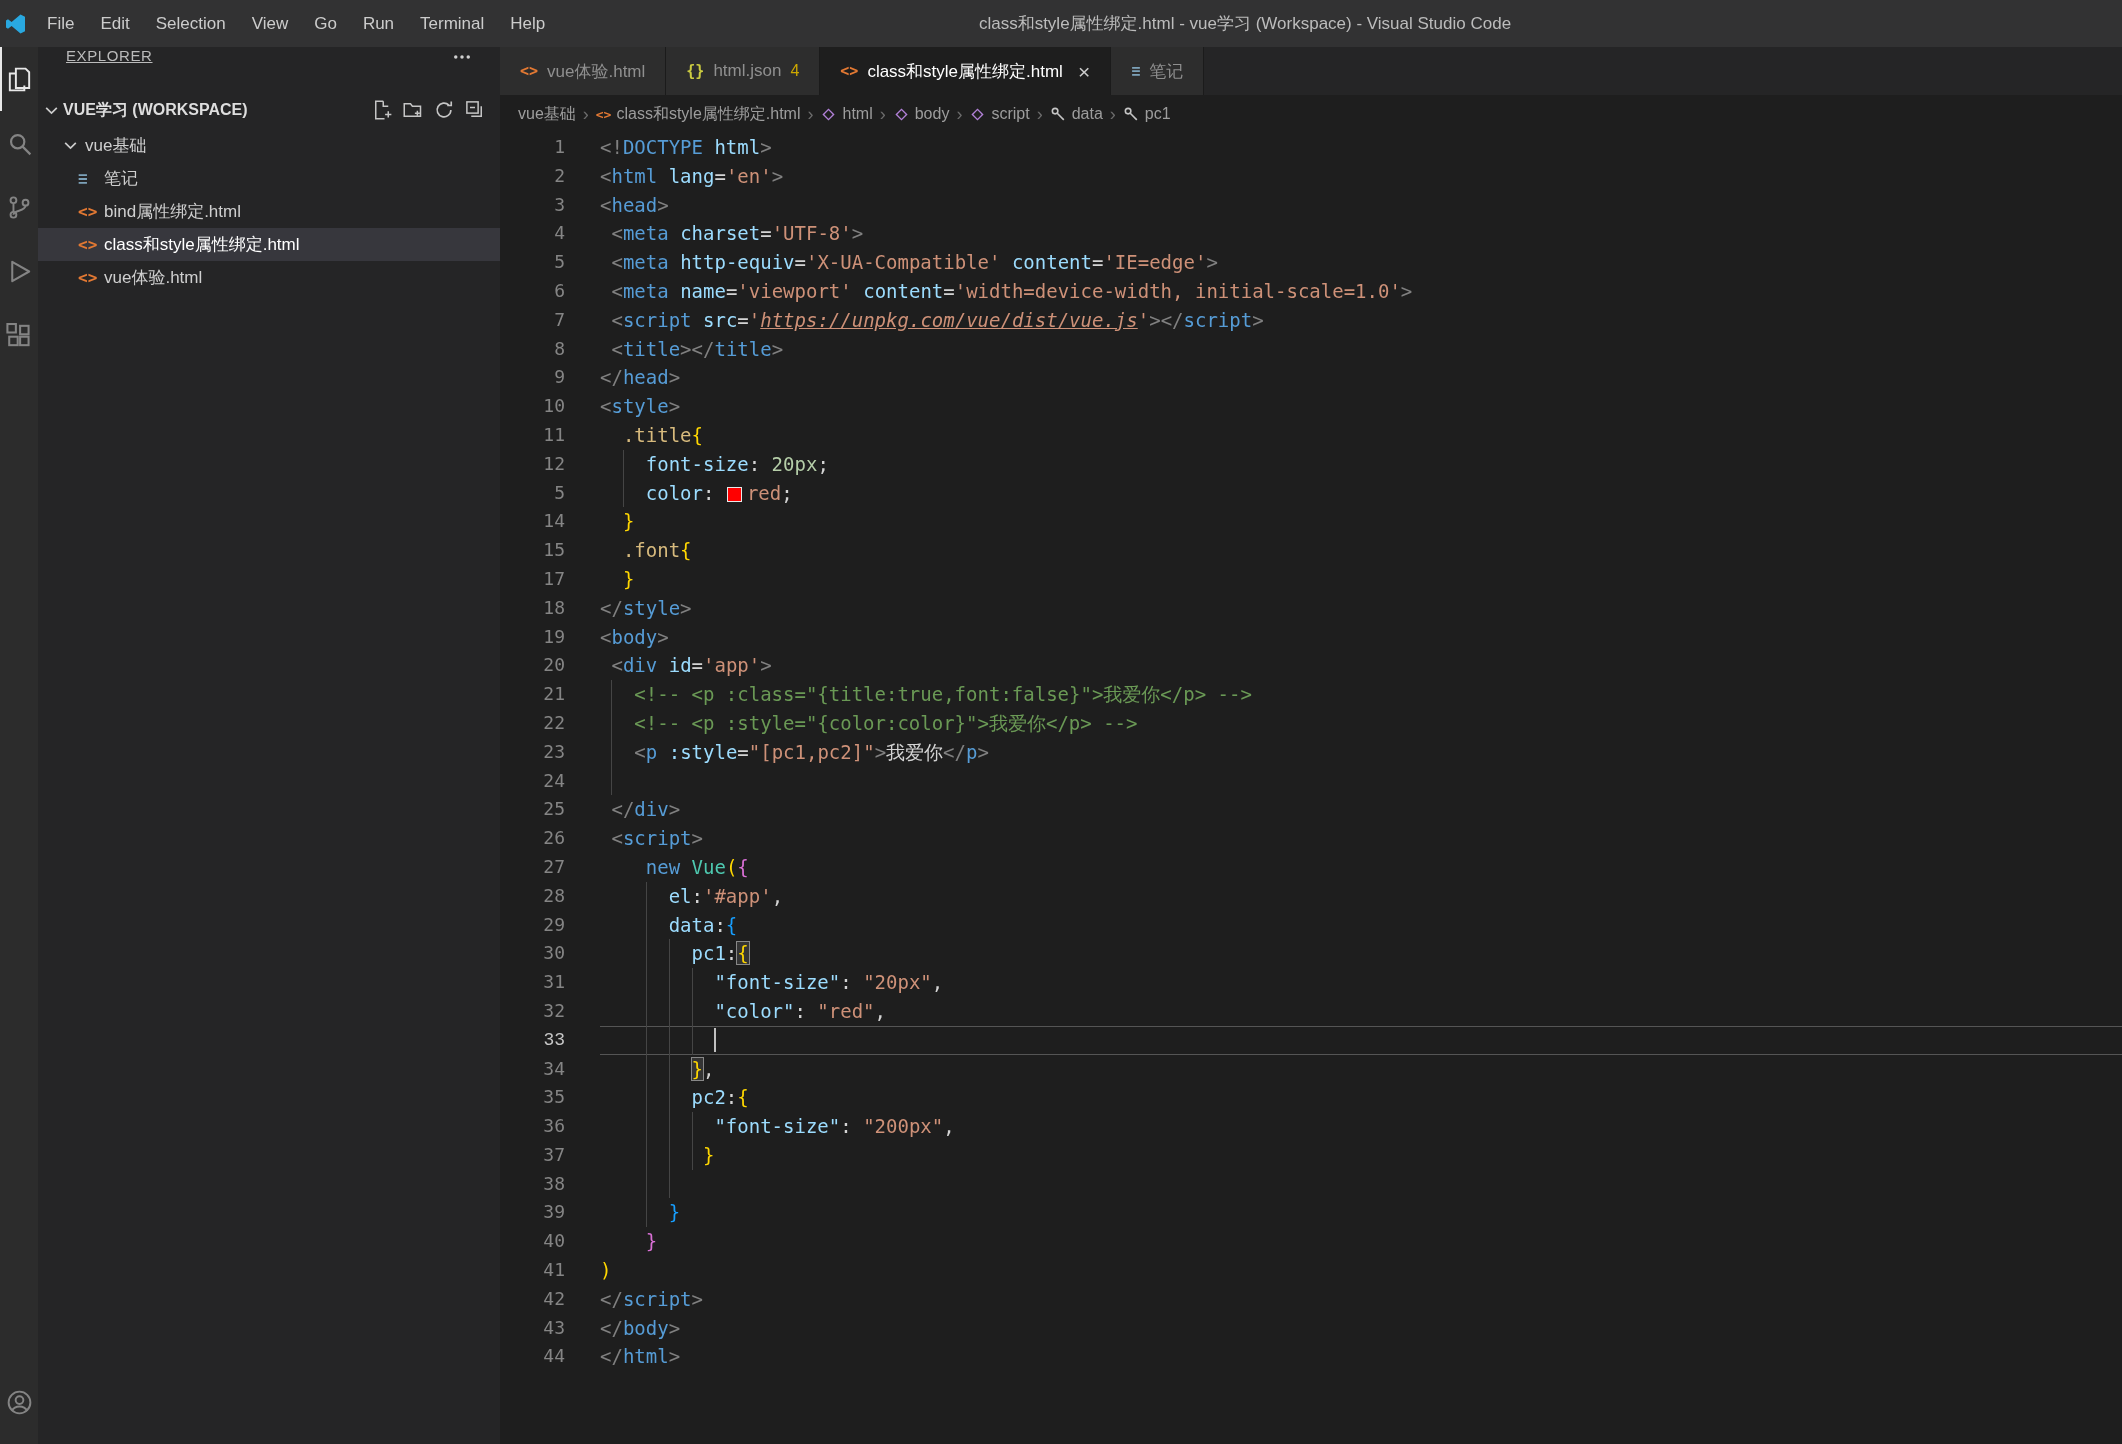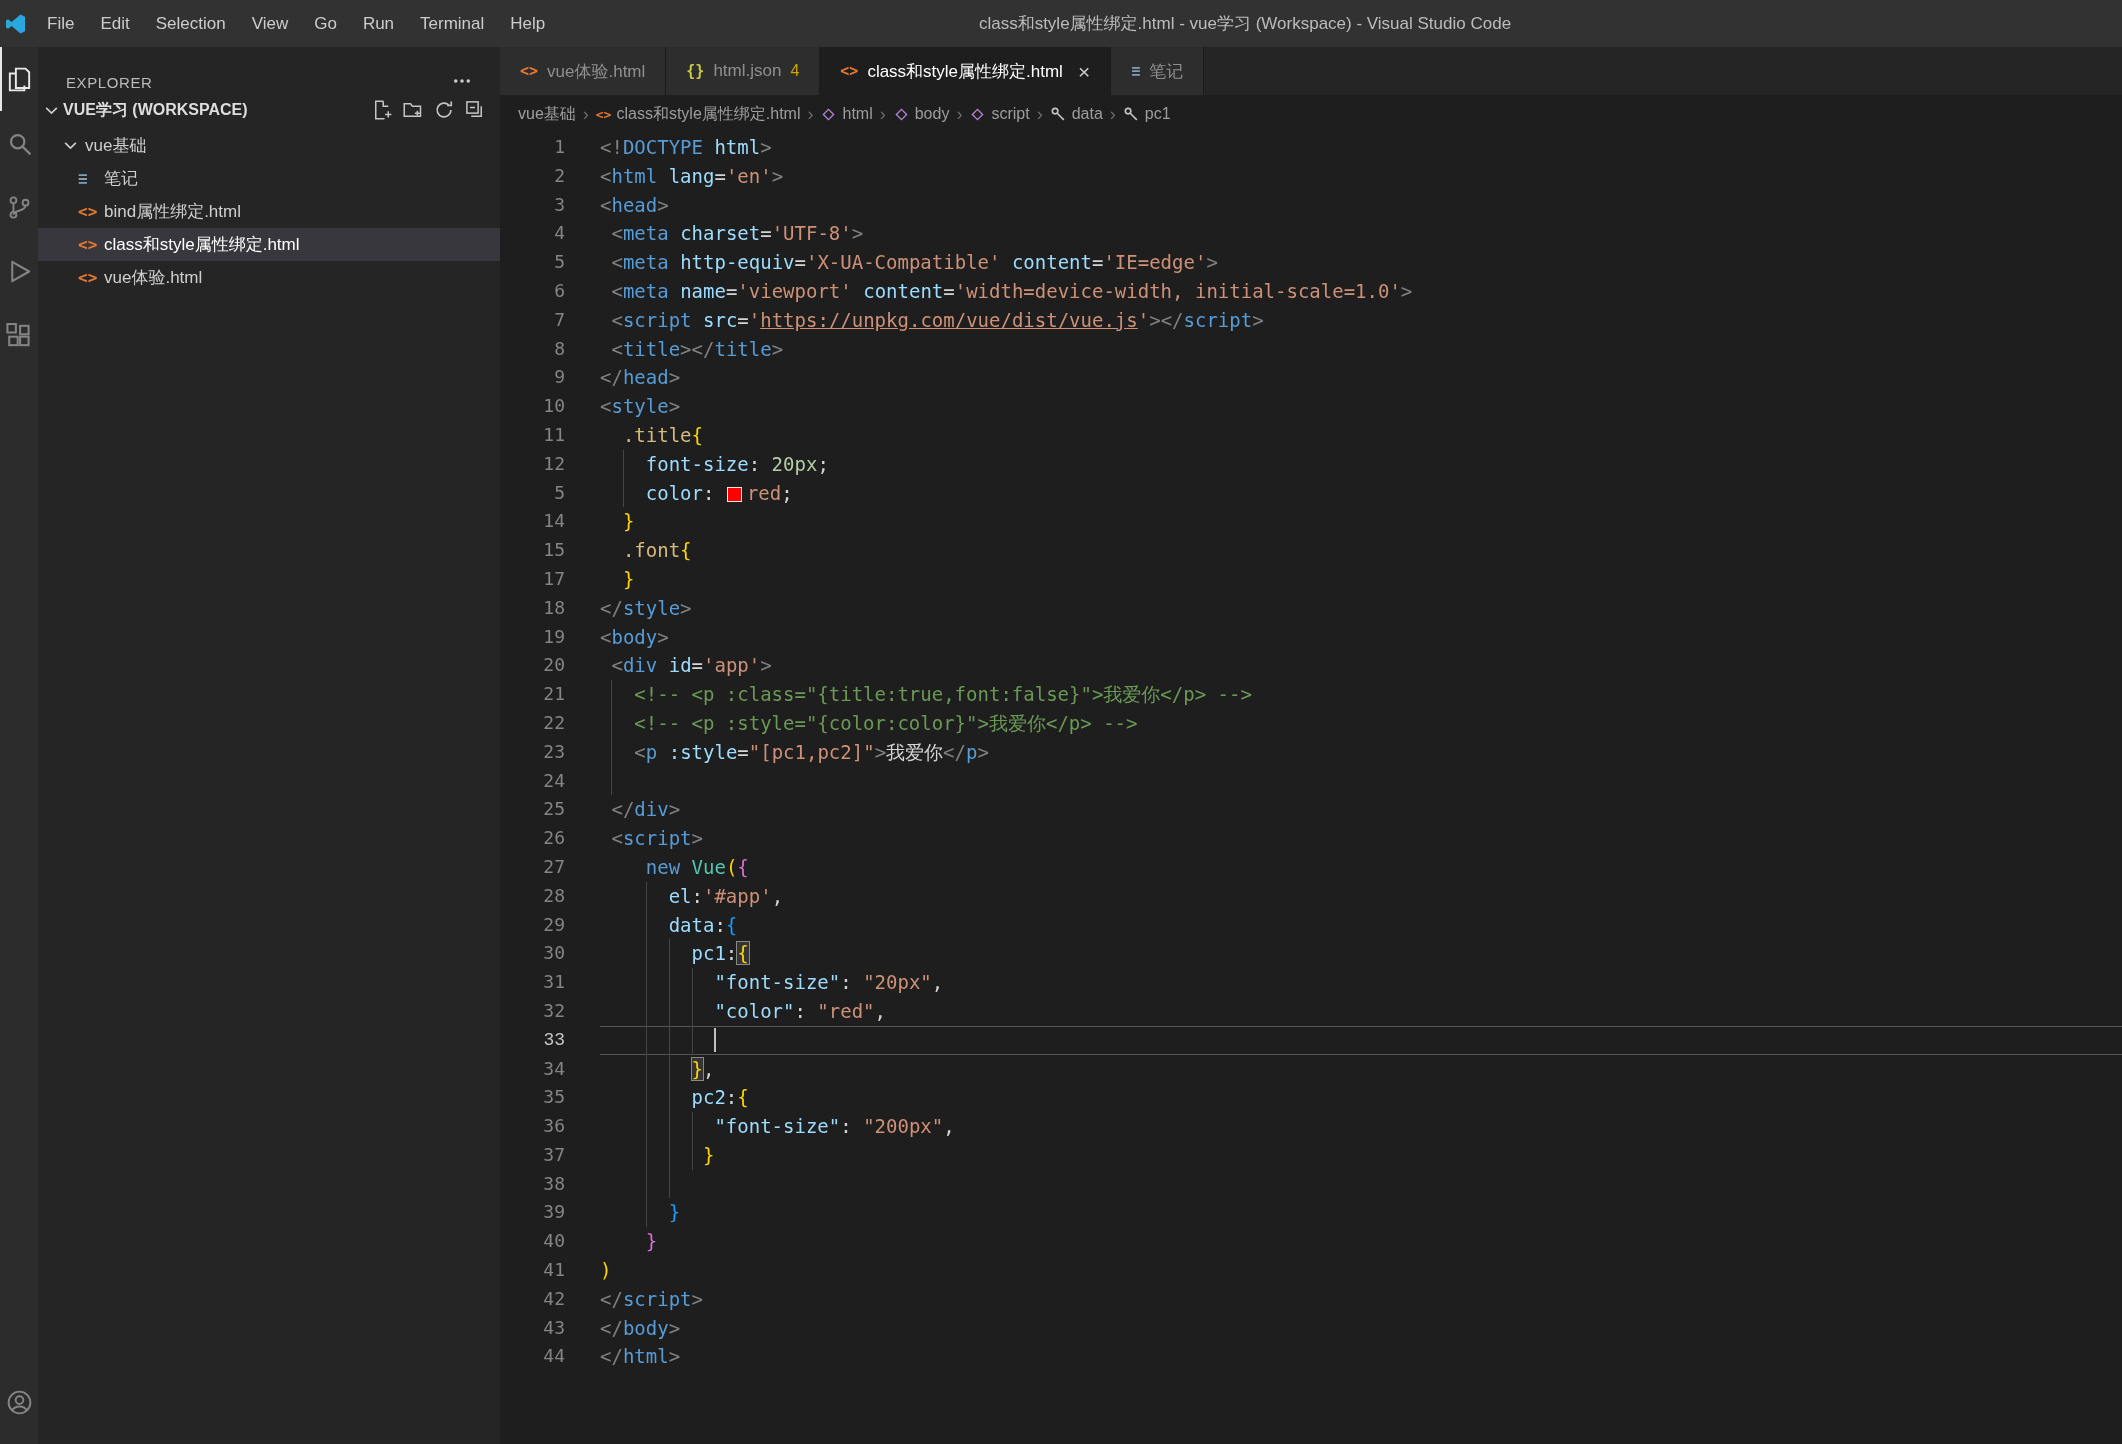--- a/index.html
+++ b/index.html
@@ -20,22 +20,22 @@
   .activitybar { position:absolute; top:47px; left:0; bottom:0; width:38px; background:#2c2c2c;
                  display:flex; flex-direction:column; }
   .ab-top { display:flex; flex-direction:column; width:100%; }
   .ab-icon { height:64px; display:flex; align-items:center; justify-content:center; color:#848484; }
   .ab-icon.active { color:#e8e8e8; box-shadow: inset 2px 0 0 #e8e8e8; }
   .ab-bottom { margin-top:auto; margin-bottom:16px; display:flex; flex-direction:column; align-items:center; width:100%; }
   .ab-bottom .ab-icon { height:52px; }
 
   
   .sidebar { position:absolute; top:47px; left:38px; bottom:0; width:462px; background:#252526; color:#cccccc; }
-  .sb-header { height:44px; display:flex; align-items:flex-end; padding:0 28px; font-size:15px;
-               letter-spacing:0.6px; color:#bbbbbb; }
+  .sb-header { height:44px; display:flex; align-items:flex-start; padding:0 28px; font-size:15px;
+               letter-spacing:0.6px; color:#bbbbbb;text-decoration:underline; }
   .sb-more { margin-left:auto; color:#d0d0d0; display:flex; }
   .ws-row { height:38px; display:flex; align-items:center; padding-left:5px; font-size:16px;
             font-weight:bold; color:#dedede; }
   .chev { display:flex; margin-right:3px; color:#cccccc; }
   .ws-actions { margin-left:auto; display:flex; align-items:center; gap:11px; padding-right:15px; color:#c5c5c5; }
   .ws-actions span { display:flex; }
   .tree-row { height:33px; display:flex; align-items:center; font-size:17px; color:#cfcfcf; }
   .tree-row.selected { background:#37373d; color:#ffffff; }
   .tree-twisty { display:flex; margin-left:24px; margin-right:6px; color:#cccccc; }
   .file-indent { width:40px; flex:none; }
@@ -69,21 +69,21 @@
   .lc { margin-left:35px; flex:1; position:relative; white-space:pre; color:#d4d4d4; }
   .line.cur .lc { box-shadow: inset 0 1px 0 #555555, inset 0 -1px 0 #555555; }
   .guide { position:absolute; top:0; bottom:0; width:1px; background:#454545; }
   .cursor { position:absolute; width:2px; height:24px; top:2px; background:#c0c0c0; }
   .swatch { display:inline-block; width:15px; height:15px; background:#ff0000; border:1px solid #e8e8e8;
             vertical-align:-2px; margin:0 5px 0 1px; }
   .tok.tg { color:#569cd6; }  .tok.at { color:#9cdcfe; }  .tok.st { color:#ce9178; }
   .tok.nm { color:#b5cea8;margin-top:24px; }  .tok.pu { color:#808080; }  .tok.df { color:#d4d4d4; }
   .tok.cm { color:#6a9955; }  .tok.se { color:#d7ba7d; }  .tok.cl { color:#4ec9b0; }
   .tok.b1 { color:#ffd700; }  .tok.b2 { color:#da70d6; }  .tok.b3 { color:#179fff; }
-  .tok.lk { color:#ce9178; text-decoration:underline; }
+  .tok.lk { color:#ce9178; text-decoration:underline;font-style:italic; }
   .tok.b1m { color:#ffd700; outline:1px solid #888888; background:rgba(120,120,120,0.25); }
 </style>
 </head>
 <body>
 
 <div class="window">
 
   <div class="titlebar">
     <span class="logo">
         <svg width="24" height="24" viewBox="0 0 24 24">

